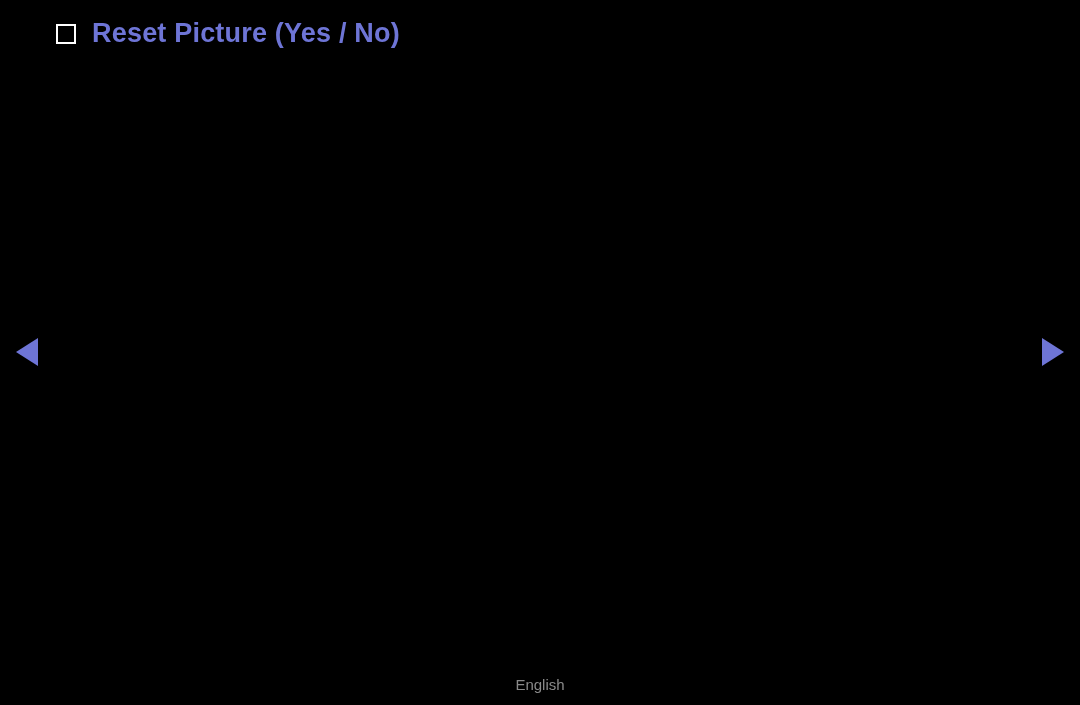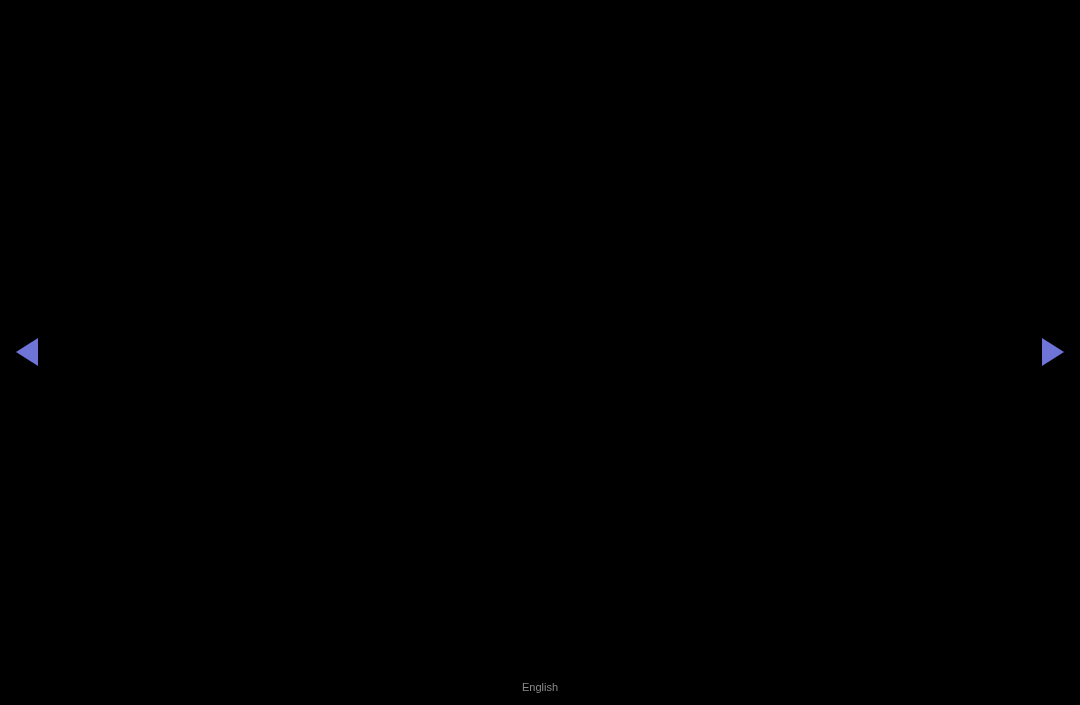--- a/index.html
+++ b/index.html
@@ -62,28 +62,32 @@
       height: 28px;
       display: block;
     }
     .footer {
       position: absolute;
       bottom: 12px;
       left: 0;
       right: 0;
       text-align: center;
       color: #8a8a8a;
-      font-size: 11px;
+      font-size: 15px;
       font-weight: 300;
     }
   </style>
 </head>
 <body>
 
 <div class="content">
+  <div class="heading-row">
+    <div class="bullet-square"></div>
+    <div class="heading">Reset Picture (Yes / No)</div>
+  </div>
 </div>
 
 <div class="nav-left">
   <svg class="arrow-svg" viewBox="0 0 22 28">
     <polygon points="22,0 22,28 0,14" fill="#6e75d6"></polygon>
   </svg>
 </div>
 
 <div class="nav-right">
   <svg class="arrow-svg" viewBox="0 0 22 28">

